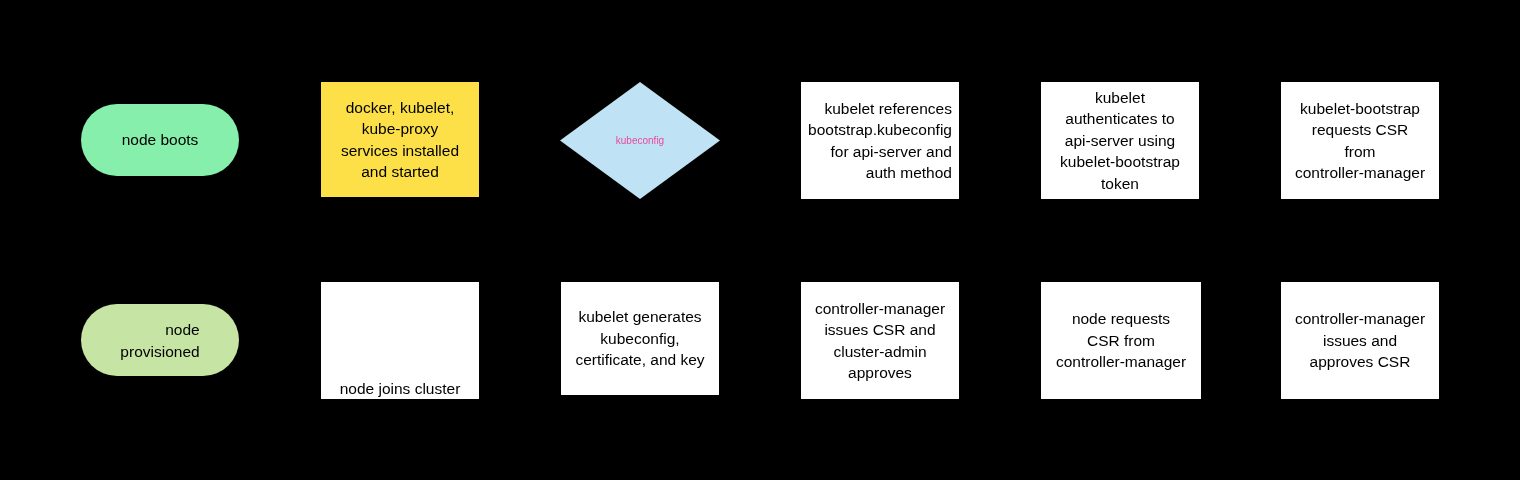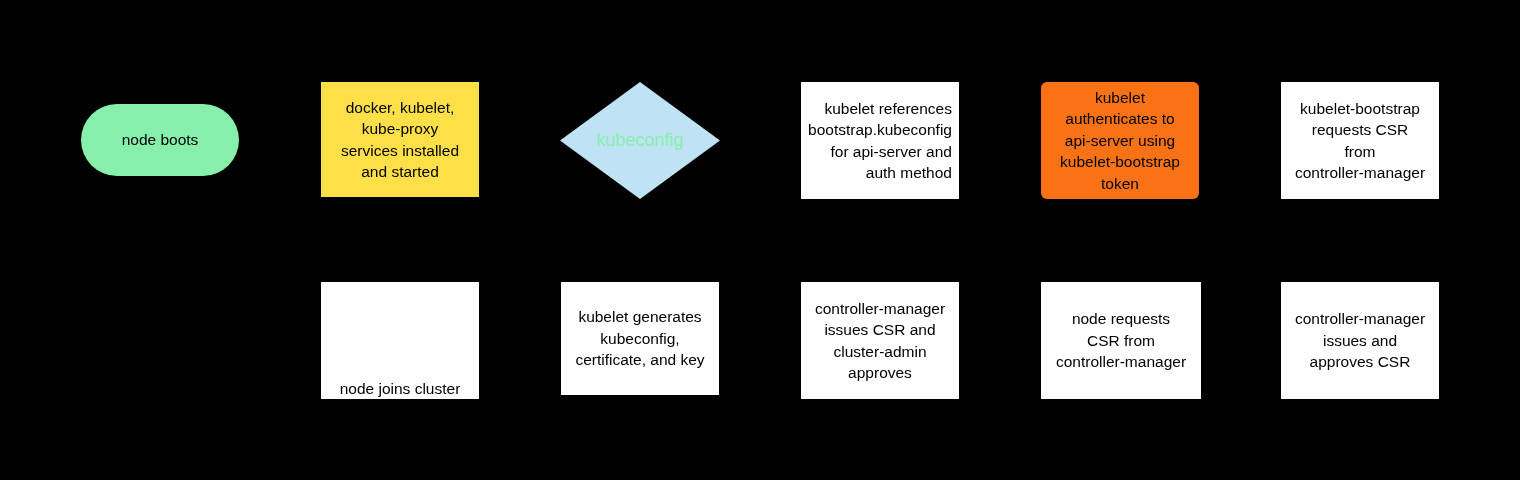--- a/index.html
+++ b/index.html
@@ -51,22 +51,22 @@
   .diamond-shape {
     position: absolute;
     left: 0;
     top: 0;
     width: 100%;
     height: 100%;
   }
   .diamond-label {
     position: relative;
     z-index: 2;
-    color: #86efac;
-    font-size: 18px;
+    color: #ec4899;
+    font-size: 10px;
     line-height: 21.5px;
     text-align: center;
     white-space: pre-line;
   }
   
   .overflow-label {
     position: absolute;
     left: 50%;
     top: 50%;
     transform: translate(-50%, -50%);
@@ -101,35 +101,38 @@
     <span class="diamond-label">kubeconfig</span>
   </div>
 
   <div class="node node-rect node-clip" style="left: 801px; top: 82px; width: 158px; height: 117px; background: rgb(255, 255, 255);">
     <span class="overflow-label">kubelet references
 bootstrap.kubeconfig
 for api-server and
 auth method</span>
   </div>
 
-  <div class="node node-rect" style="left: 1041px; top: 82px; width: 158px; height: 117px; background: #f97316; border-radius: 6px;">
+  <div class="node node-rect" style="left: 1041px; top: 82px; width: 158px; height: 117px; background: #ffffff;">
     <span>kubelet
 authenticates to
 api-server using
 kubelet-bootstrap
 token</span>
   </div>
 
   <div class="node node-rect" style="left: 1281px; top: 82px; width: 158px; height: 117px; background: rgb(255, 255, 255);">
     <span>kubelet-bootstrap
 requests CSR
 from
 controller-manager</span>
   </div>
 
+  <div class="node node-pill node-clip" style="left: 81px; top: 304px; width: 158px; height: 72px; background: rgb(198, 229, 165);">
+    <span class="overflow-label">node provisioned</span>
+  </div>
 
   <div class="node node-rect" style="left: 321px; top: 282px; width: 158px; height: 117px; background: rgb(255, 255, 255); align-items: flex-end;">
     <span>node joins cluster</span>
   </div>
 
   <div class="node node-rect" style="left: 561px; top: 282px; width: 158px; height: 113px; background: rgb(255, 255, 255);">
     <span>kubelet generates
 kubeconfig,
 certificate, and key</span>
   </div>

